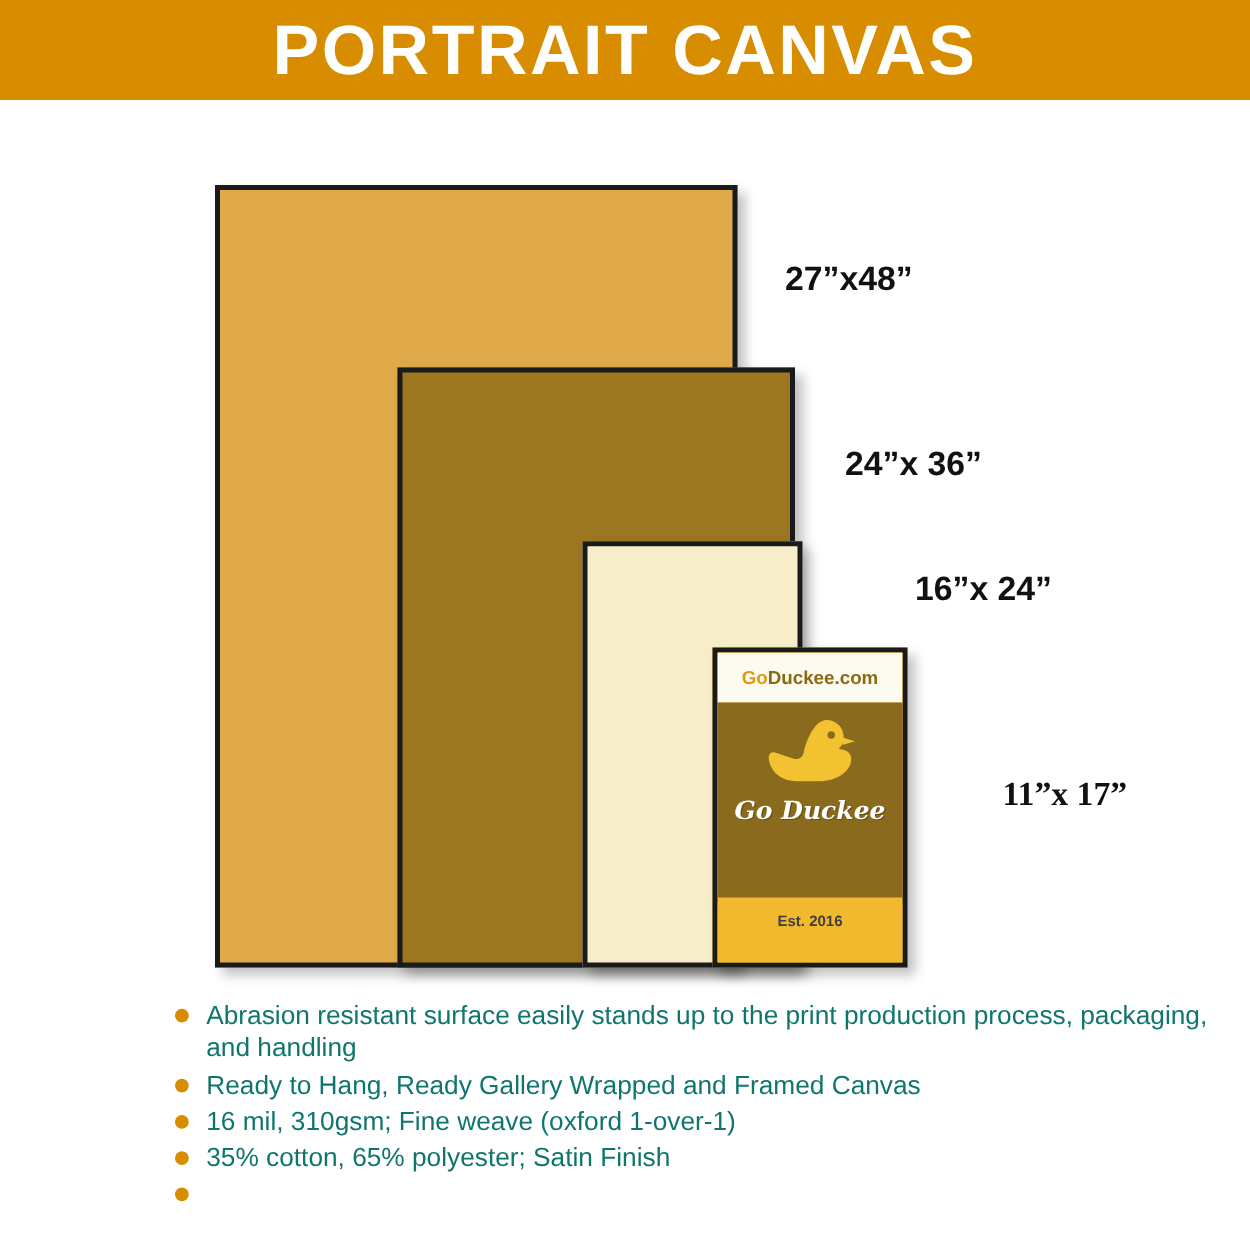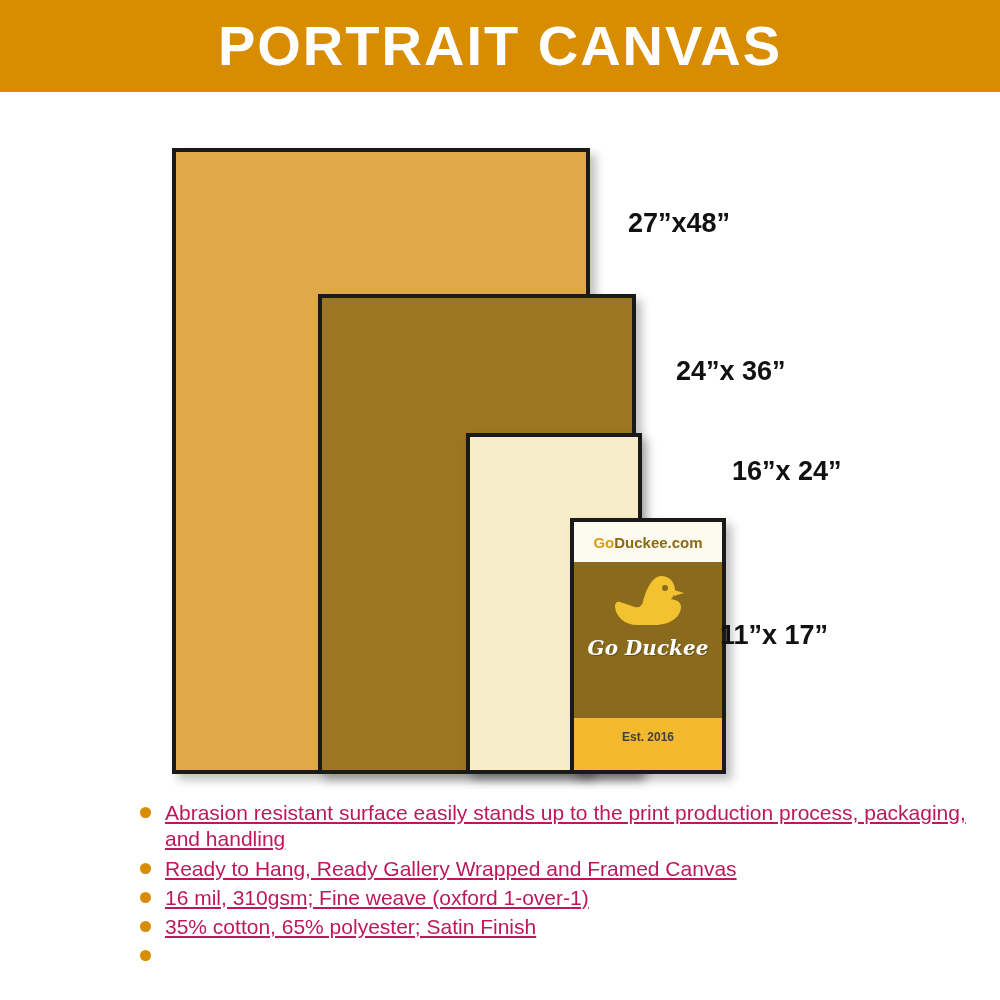--- a/index.html
+++ b/index.html
@@ -14,21 +14,21 @@
     overflow: hidden;
     position: relative;
   }
 
   
   .header {
     position: absolute;
     left: 0;
     top: 0;
     width: 1000px;
-    height: 92px;
+    height: 80px;
     background: #d88c00;
     display: flex;
     align-items: center;
     justify-content: center;
   }
   .header-title {
     color: #ffffff;
     font-size: 56px;
     font-weight: bold;
     letter-spacing: 2px;
@@ -156,21 +156,21 @@
   .size-label {
     position: absolute;
     font-size: 27px;
     font-weight: bold;
     color: #111111;
     white-space: nowrap;
   }
   .lbl-32x48 { left: 628px; top: 120px; }
   .lbl-24x36 { left: 676px; top: 268px; }
   .lbl-16x24 { left: 732px; top: 368px; }
-  .lbl-11x17 { left: 720px; top: 532px; }
+  .lbl-11x17 { left: 802px; top: 532px; font-family: Liberation Serif, serif; }
 
   
   .features {
     position: absolute;
     left: 140px;
     top: 800px;
     width: 840px;
   }
   .feature {
     display: flex;
@@ -181,23 +181,22 @@
     width: 11px;
     height: 11px;
     border-radius: 50%;
     background: #d88c00;
     flex: none;
     margin-top: 7px;
     margin-right: 14px;
   }
   .feature-text {
     font-size: 21px;
-    color: #be185d;
+    color: #0f766e;
     line-height: 1.25;
-    text-decoration: underline;
   }
 </style>
 </head>
 <body>
 
 <div class="header">
   <div class="header-title">PORTRAIT CANVAS</div>
 </div>
 
 <div class="diagram">

